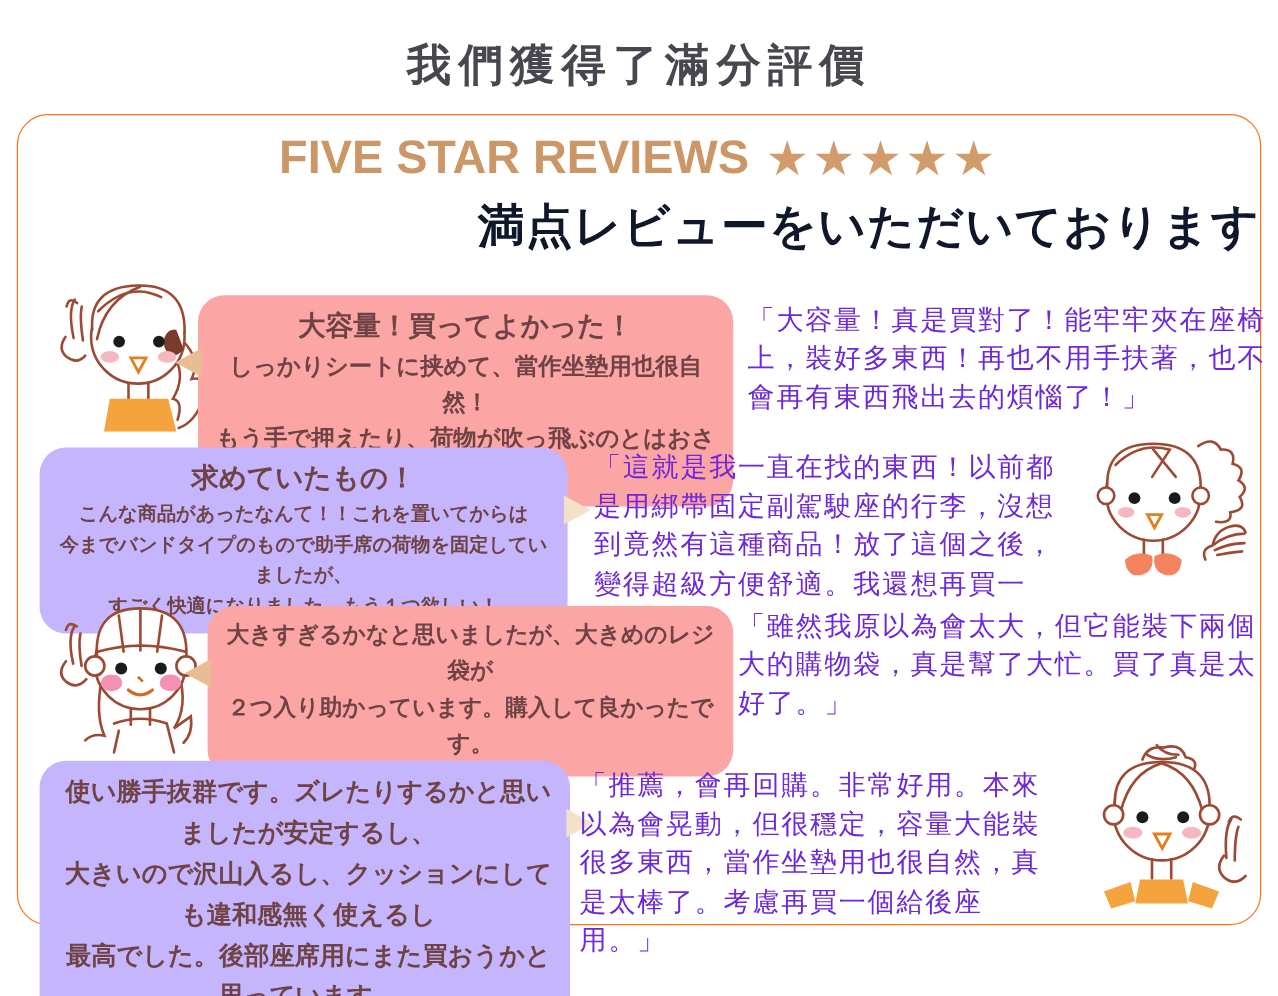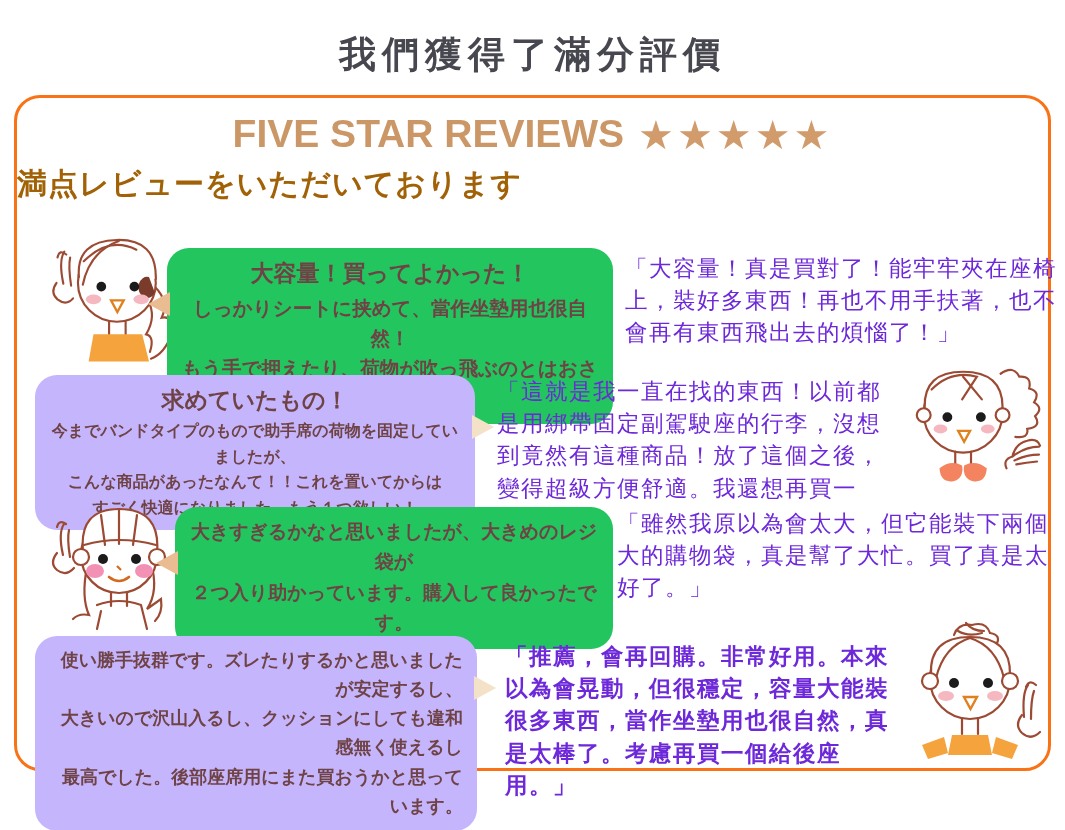--- a/index.html
+++ b/index.html
@@ -5,34 +5,34 @@
   * { margin:0; padding:0; box-sizing:border-box; }
   html,body { width:1065px; height:830px; background:#ffffff; overflow:hidden;
     font-family:"Liberation Sans","DejaVu Sans",sans-serif; }
   .stage { position:relative; width:1065px; height:830px; background:#fff;padding-left:48px; }
 
   .page-title { position:absolute; top:30px; left:0; width:100%;
     text-align:center; font-family:"Liberation Serif","DejaVu Serif",serif;
     font-size:37px; font-weight:600; color:#47474f; letter-spacing:6px; }
 
   .panel { position:absolute; left:14px; top:95px; width:1037px; height:676px;
-    background:#fff; border:3px solid #f97316; border-radius:26px; }
+    background:#fff; border:1px solid #f97316; border-radius:26px; }
 
   .panel-heading { position:absolute; top:14px; left:0; width:100%;
     display:flex; justify-content:center; align-items:center; gap:14px; }
   .heading-en { font-size:39px; font-weight:bold; color:#cb9766; letter-spacing:0px; }
   .heading-stars { font-size:40px; color:#d19b6c; letter-spacing:3px; line-height:1; padding-top:2px; }
   .panel-subheading { position:absolute; top:66px; left:0; width:100%;
-    text-align:left; font-size:30px; font-weight:bold; color:#a16207; letter-spacing:1px; }
+    text-align:right; font-size:39px; font-weight:bold; color:#0f172a; letter-spacing:1px; }
 
   .char { position:absolute; }
   .char svg { width:100%; height:100%; display:block; }
 
   .bubble { position:absolute; border-radius:22px; padding:10px 14px; text-align:center; }
-  .bubble.dark  { background:#22c55e; }
+  .bubble.dark  { background:#fca5a5; }
   .bubble.light { background:#c4b5fd; }
   .bubble-title { font-weight:bold; color:#6f4345; }
   .bubble-line  { font-weight:600; color:#6f4345; }
 
   .bubble.tail-left::after { content:""; position:absolute; left:-19px; top:44px;
     border-top:12px solid transparent; border-bottom:12px solid transparent;
     border-right:22px solid #eabc92; }
   .bubble.tail-right::after { content:""; position:absolute; right:-19px; top:40px;
     border-top:12px solid transparent; border-bottom:12px solid transparent;
     border-left:22px solid #f3e1c8; }
@@ -44,28 +44,28 @@
   .b2 { left:18px; top:277px; width:440px; }
   .b2 .bubble-title { font-size:23px; margin-bottom:2px; }
   .b2 .bubble-line  { font-size:16px; line-height:1.6; }
 
   .b3 { left:158px; top:409px; width:438px; }
   .b3 .bubble-title { font-size:22px; margin-bottom:4px; }
   .b3 .bubble-line  { font-size:19px; line-height:1.6; }
 
   .b4 { left:18px; top:538px; width:442px; text-align:center; }
   .b4 .bubble-title { font-size:22px; margin-bottom:2px; }
-  .b4 .bubble-line  { font-size:18px; line-height:1.62; text-align:right; padding-left:6px; }
+  .b4 .bubble-line  { font-size:21px; line-height:1.62; text-align:center; padding-left:6px; }
 
   .translation { position:absolute; color:#6d28d9; font-size:22.5px;
     line-height:1.43; letter-spacing:1.5px; text-align:left; }
   .t1 { left:608px; top:155px; width:436px; }
   .t2 { left:480px; top:278px; width:404px; }
   .t3 { left:600px; top:410px; width:440px; }
-  .t4 { left:488px; top:543px; width:404px;font-weight:bold; }
+  .t4 { left:468px; top:543px; width:404px; }
 
   .c1 { left:22px;  top:124px; width:146px; height:142px; }
   .c2 { left:878px; top:258px; width:154px; height:138px; }
   .c3 { left:22px;  top:395px; width:150px; height:140px; }
   .c4 { left:874px; top:515px; width:162px; height:156px; }
 </style>
 </head>
 <body>
 
 <div class="stage">
@@ -106,22 +106,22 @@
     </div>
     <div class="bubble dark tail-left b1">
       <div class="bubble-title">大容量！買ってよかった！</div>
       <div class="bubble-line">しっかりシートに挟めて、當作坐墊用也很自然！</div>
       <div class="bubble-line">もう手で押えたり、荷物が吹っ飛ぶのとはおさらば！</div>
     </div>
     <div class="translation t1">「大容量！真是買對了！能牢牢夾在座椅上，裝好多東西！再也不用手扶著，也不會再有東西飛出去的煩惱了！」</div>
 
     <div class="bubble light tail-right b2">
       <div class="bubble-title">求めていたもの！</div>
+      <div class="bubble-line">こんな商品があったなんて！！これを置いてからは</div>
       <div class="bubble-line">今までバンドタイプのもので助手席の荷物を固定していましたが、</div>
-      <div class="bubble-line">こんな商品があったなんて！！これを置いてからは</div>
       <div class="bubble-line">すごく快適になりました。もう１つ欲しい！</div>
     </div>
     <div class="translation t2">「這就是我一直在找的東西！以前都是用綁帶固定副駕駛座的行李，沒想到竟然有這種商品！放了這個之後，變得超級方便舒適。我還想再買一個！」</div>
     <div class="char c2">
       <svg viewBox="0 0 150 140">
         <g fill="none" stroke="#9c4a33" stroke-width="2.2" stroke-linecap="round">
           <path d="M104 18 q13 -9 19 3 q13 -1 10 12 q12 3 5 14 q10 6 1 14 q7 11 -8 13 q2 10 -12 8" fill="#fff"></path>
           <circle cx="66" cy="58" r="40" fill="#fff"></circle>
           <path d="M27 52 q-1 -36 39 -36 q40 0 40 36" fill="#fff"></path>
           <path d="M34 34 q20 -20 46 -13 l-15 23"></path>

